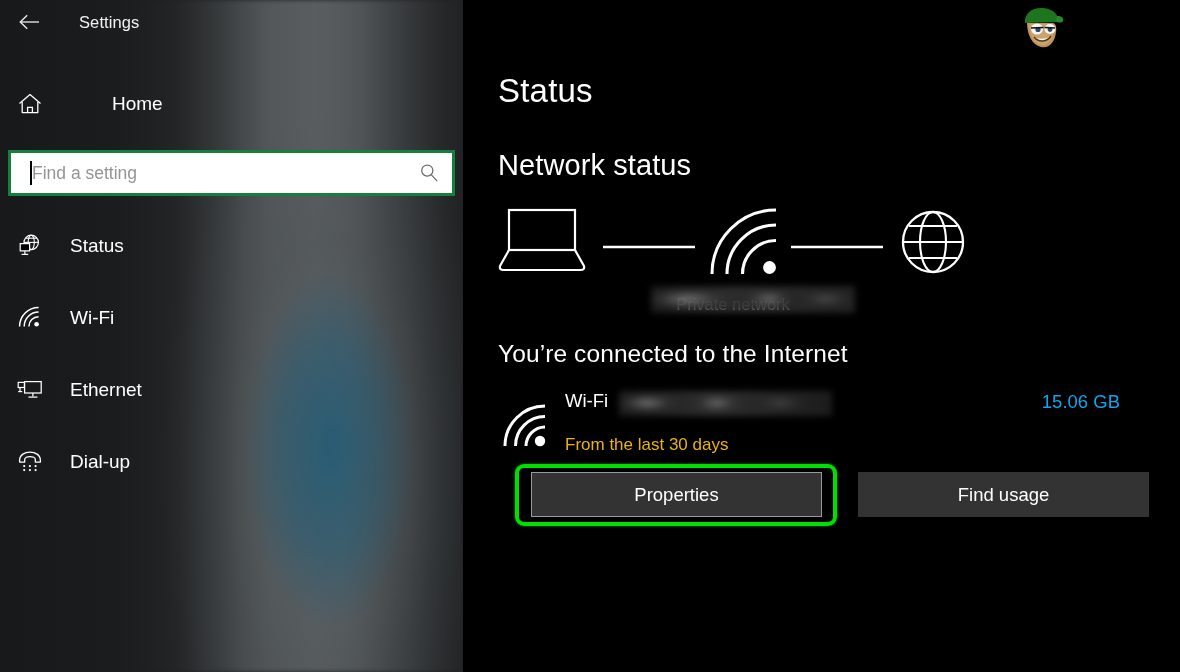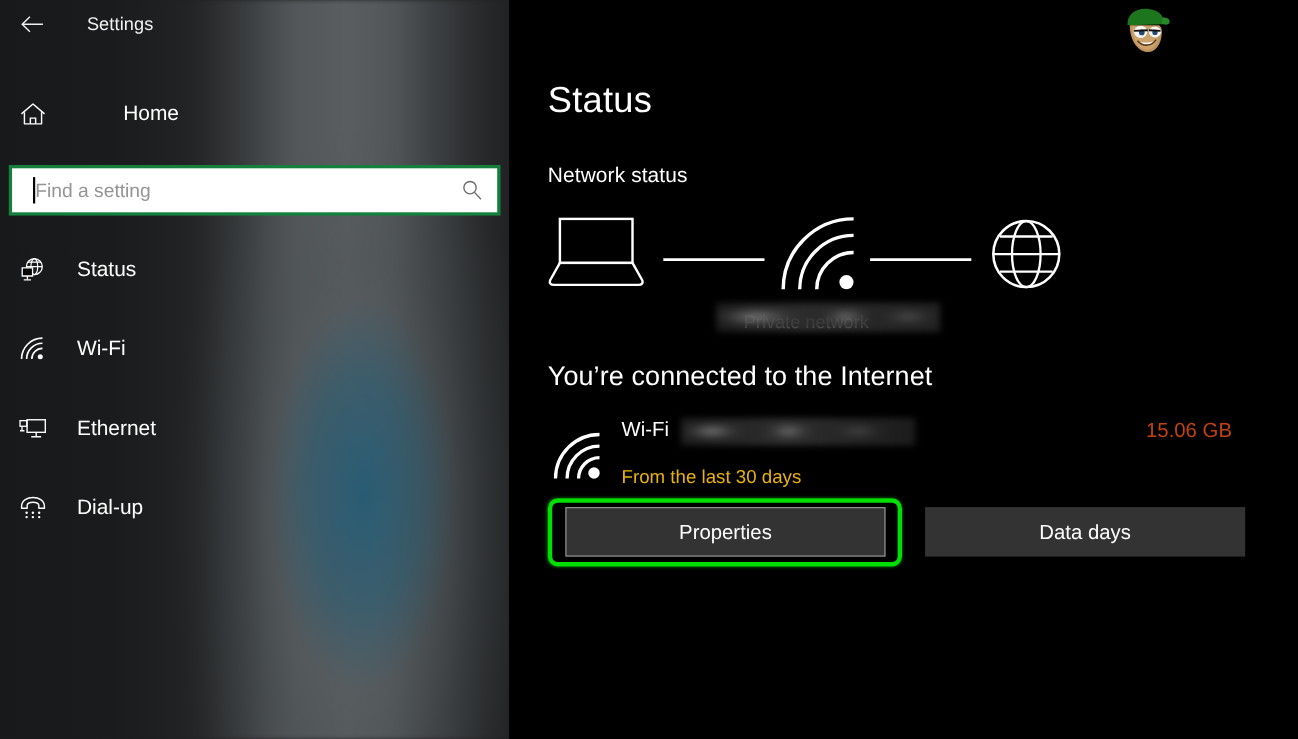--- a/index.html
+++ b/index.html
@@ -220,21 +220,21 @@
   .page-title {
     margin-top: 74px;
     font-size: 33px;
     color: #ffffff;
     font-weight: 400;
     letter-spacing: 0.2px;
     line-height: 1;
   }
   .section-title {
     margin-top: 42px;
-    font-size: 19px;
+    font-size: 29px;
     color: #ffffff;
     font-weight: 400;
     letter-spacing: 0.1px;
   }
 
   
   .diagram {
     position: relative;
     margin-top: 22px;
     width: 470px;
@@ -320,29 +320,30 @@
     top: 31px;
     font-size: 17px;
     color: #eab308;
     margin-top: 14px;
   }
   .usage-amount {
     position: absolute;
     right: 0;
     top: 1px;
     font-size: 18.5px;
-    color: #c2410c;
+    color: #0ea5e9;
   }
 
   
   .button-row {
     position: relative;
     margin-top: 14px;
     width: 640px;
     height: 56px;
+    margin-left: 17px;
   }
   .highlight-ring {
     position: absolute;
     left: 0px;
     top: -2px;
     width: 322px;
     height: 62px;
     border: 4px solid #00e000;
     border-radius: 9px;
     box-shadow: 0 0 3px rgba(0,224,0,0.55);
@@ -551,17 +552,17 @@
       </span>
       <span class="usage-name">Wi-Fi</span>
       <span class="usage-name-blur"></span>
       <span class="usage-sub">From the last 30 days</span>
       <span class="usage-amount">15.06 GB</span>
     </div>
 
     <div class="button-row">
       <button class="btn btn-properties">Properties</button>
       <div class="highlight-ring"></div>
-      <button class="btn btn-data-usage">Data days</button>
+      <button class="btn btn-data-usage">Find usage</button>
     </div>
 
   </section>
 </div>
 
 </body></html>

